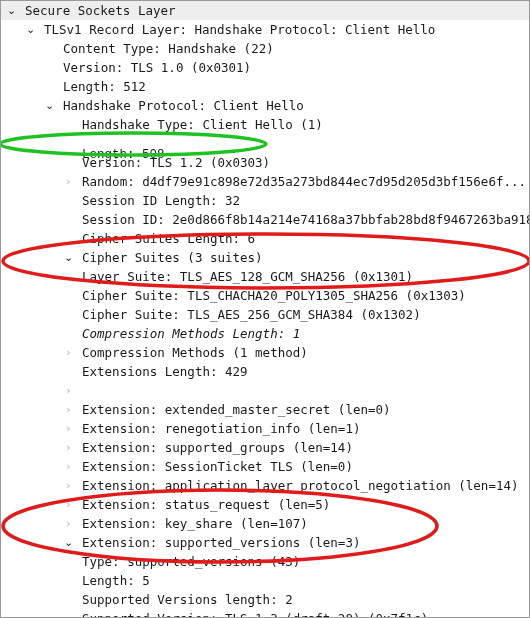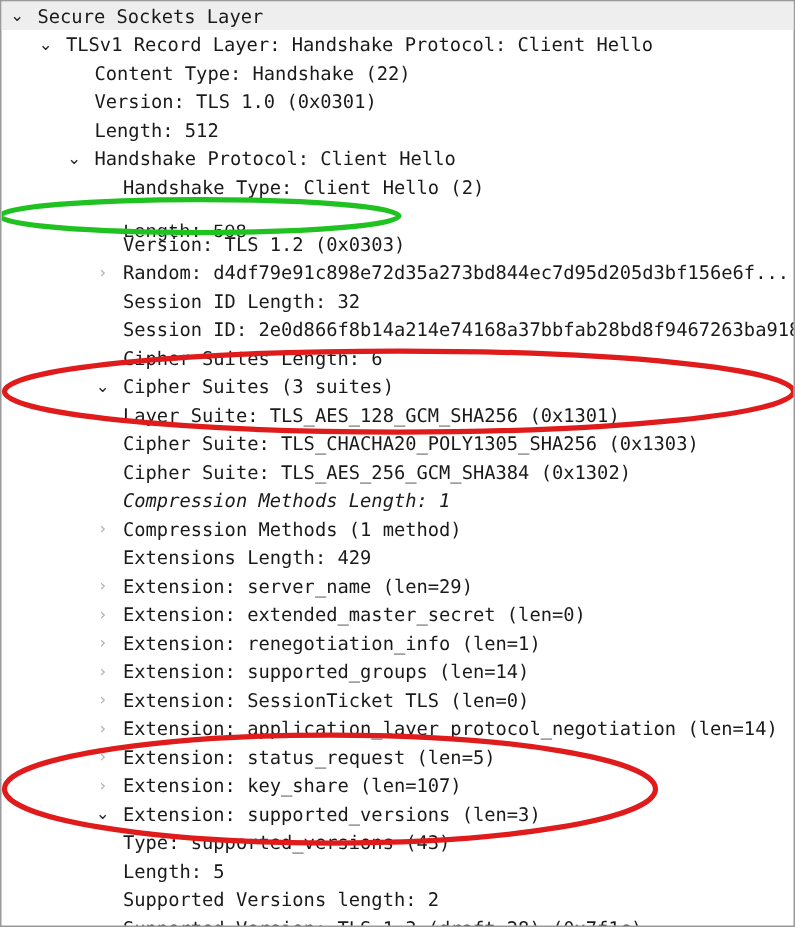--- a/index.html
+++ b/index.html
@@ -104,21 +104,21 @@
         <span class="label">Version: TLS 1.0 (0x0301)</span>
       </div>
       <div class="row lvl2" style="top: 0px;">
         <span class="label">Length: 512</span>
       </div>
       <div class="row lvl2" style="top: 0px;">
         <span class="twisty expanded">⌄</span>
         <span class="label">Handshake Protocol: Client Hello</span>
       </div>
       <div class="row lvl3" style="top: 0px;">
-        <span class="label">Handshake Type: Client Hello (2)</span>
+        <span class="label">Handshake Type: Client Hello (1)</span>
       </div>
       <div class="row lvl3" style="top: 12px; font-family: Liberation Mono, monospace;">
         <span class="label">Length: 508</span>
       </div>
       <div class="row lvl3" style="top: 0px;">
         <span class="label">Version: TLS 1.2 (0x0303)</span>
       </div>
       <div class="row lvl3" style="top: 0px;">
         <span class="twisty collapsed">›</span>
         <span class="label">Random: d4df79e91c898e72d35a273bd844ec7d95d205d3bf156e6f...</span>
@@ -150,21 +150,20 @@
       </div>
       <div class="row lvl3" style="top: 0px;">
         <span class="twisty collapsed">›</span>
         <span class="label">Compression Methods (1 method)</span>
       </div>
       <div class="row lvl3" style="top: 0px;">
         <span class="label">Extensions Length: 429</span>
       </div>
       <div class="row lvl3" style="top: 0px;">
         <span class="twisty collapsed">›</span>
-        <span class="label">Extension: server_name (len=29)</span>
       </div>
       <div class="row lvl3" style="top: 0px;">
         <span class="twisty collapsed">›</span>
         <span class="label">Extension: extended_master_secret (len=0)</span>
       </div>
       <div class="row lvl3" style="top: 0px;">
         <span class="twisty collapsed">›</span>
         <span class="label">Extension: renegotiation_info (len=1)</span>
       </div>
       <div class="row lvl3" style="top: 0px;">

